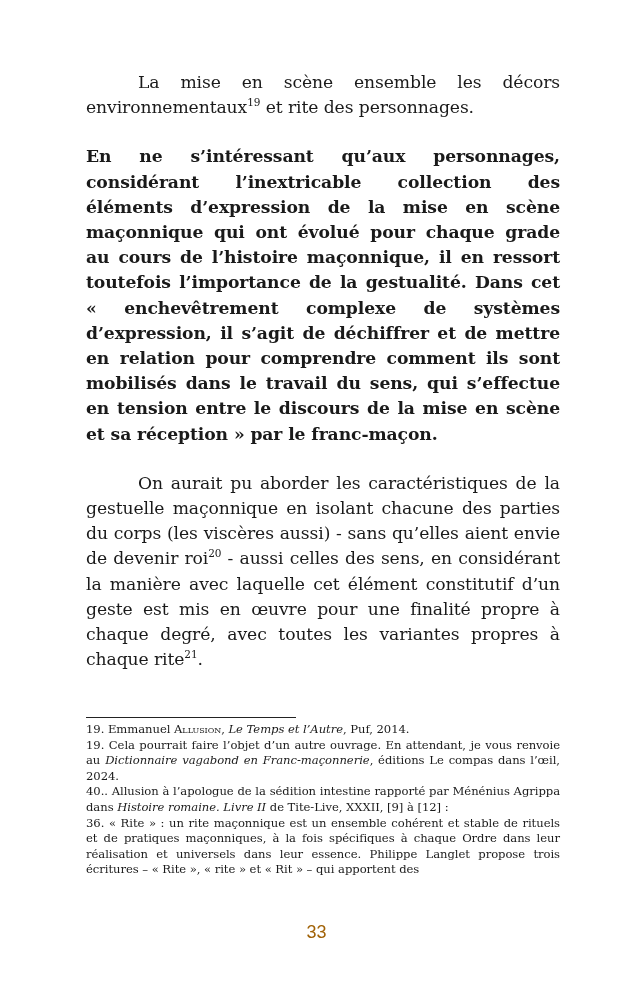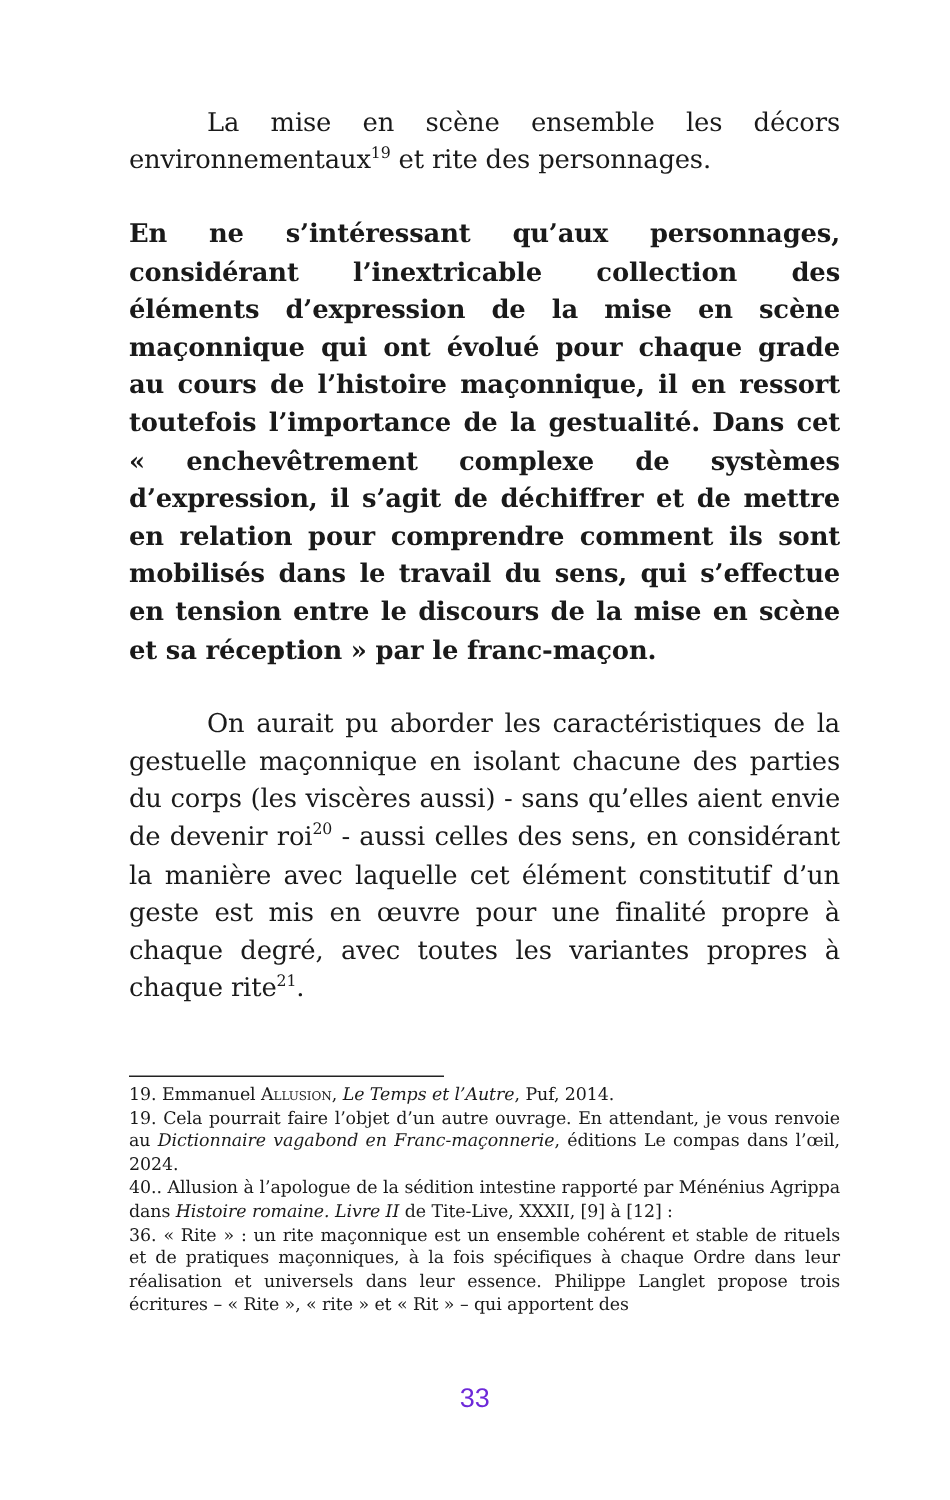--- a/index.html
+++ b/index.html
@@ -62,21 +62,21 @@
     .fn .sc { font-variant: small-caps; }
     .fn em { font-style: italic; }
     .page-number {
       position: absolute;
       left: 0;
       width: 633px;
       top: 922px;
       text-align: center;
       font-family: "Liberation Sans", sans-serif;
       font-size: 18px;
-      color: #6d28d9;
+      color: #a16207;
     }
   </style>
 </head>
 <body>
 
 <div class="page">
 
   <p class="para indent p2"><span>La mise en scène ensemble les décors environnementaux</span><sup>19</sup><span> et rite des personnages.</span></p>
 
   <p class="para p3"><span>En ne s’intéressant qu’aux personnages, considérant l’inextricable collection des éléments d’expression de la mise en scène maçonnique qui ont évolué pour chaque grade au cours de l’histoire maçonnique, il en ressort toutefois l’importance de la gestualité. Dans cet « enchevêtrement complexe de systèmes d’expression, il s’agit de déchiffrer et de mettre en relation pour comprendre comment ils sont mobilisés dans le travail du sens, qui s’effectue en tension entre le discours de la mise en scène et sa réception » par le franc-maçon.</span></p>

